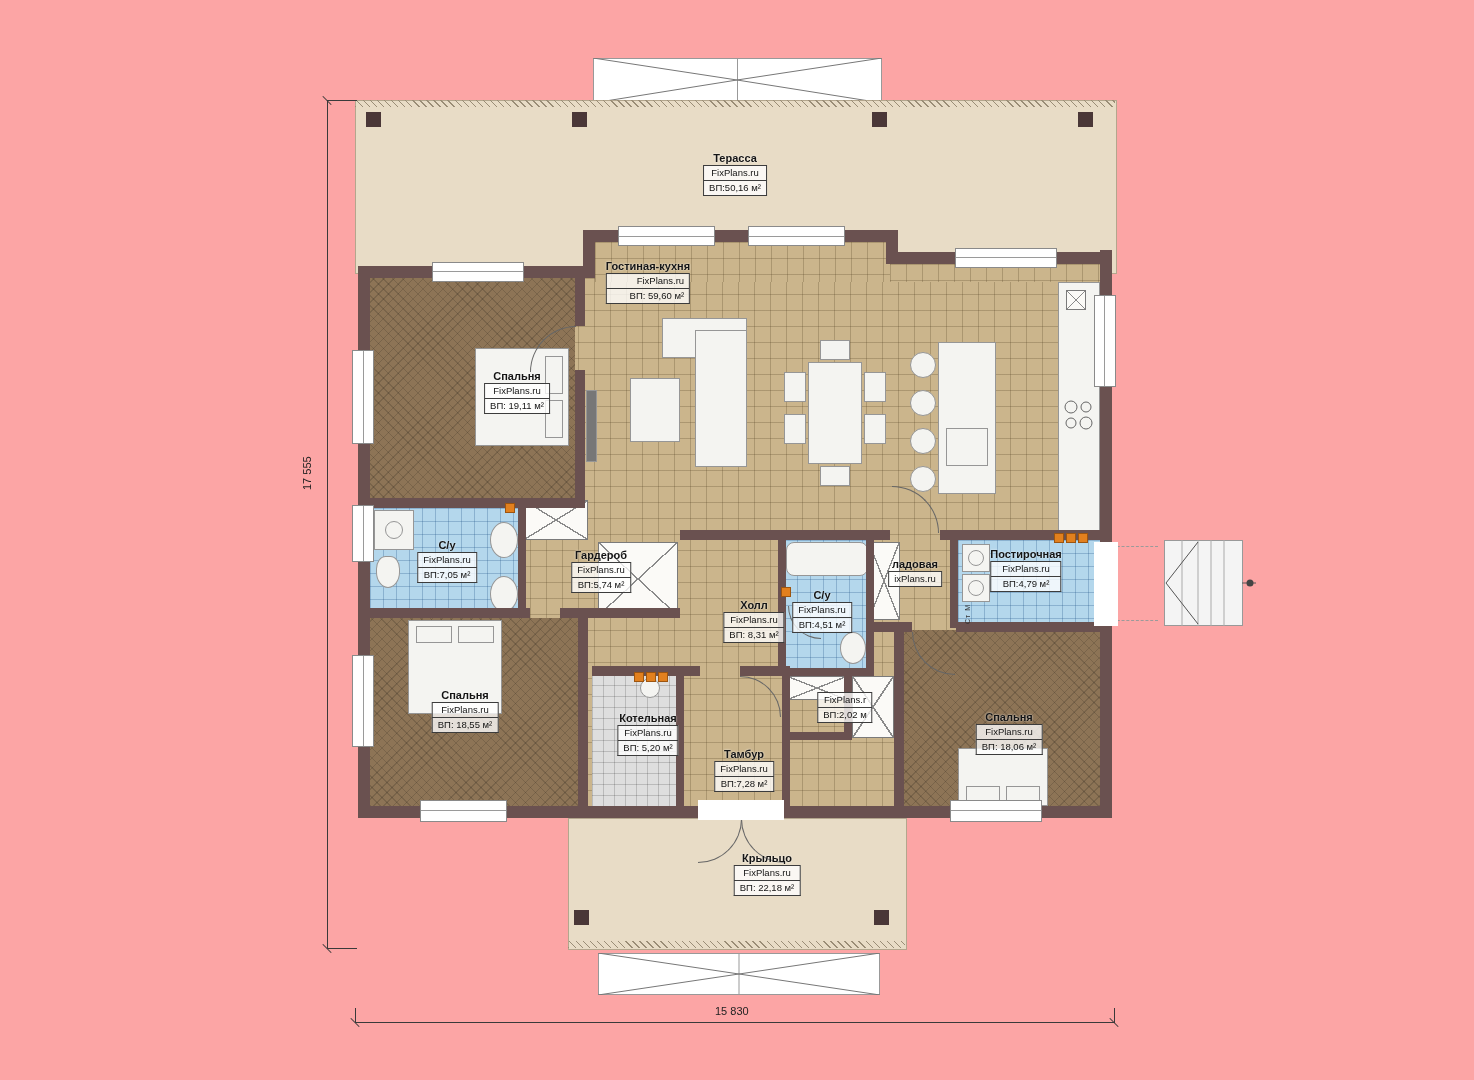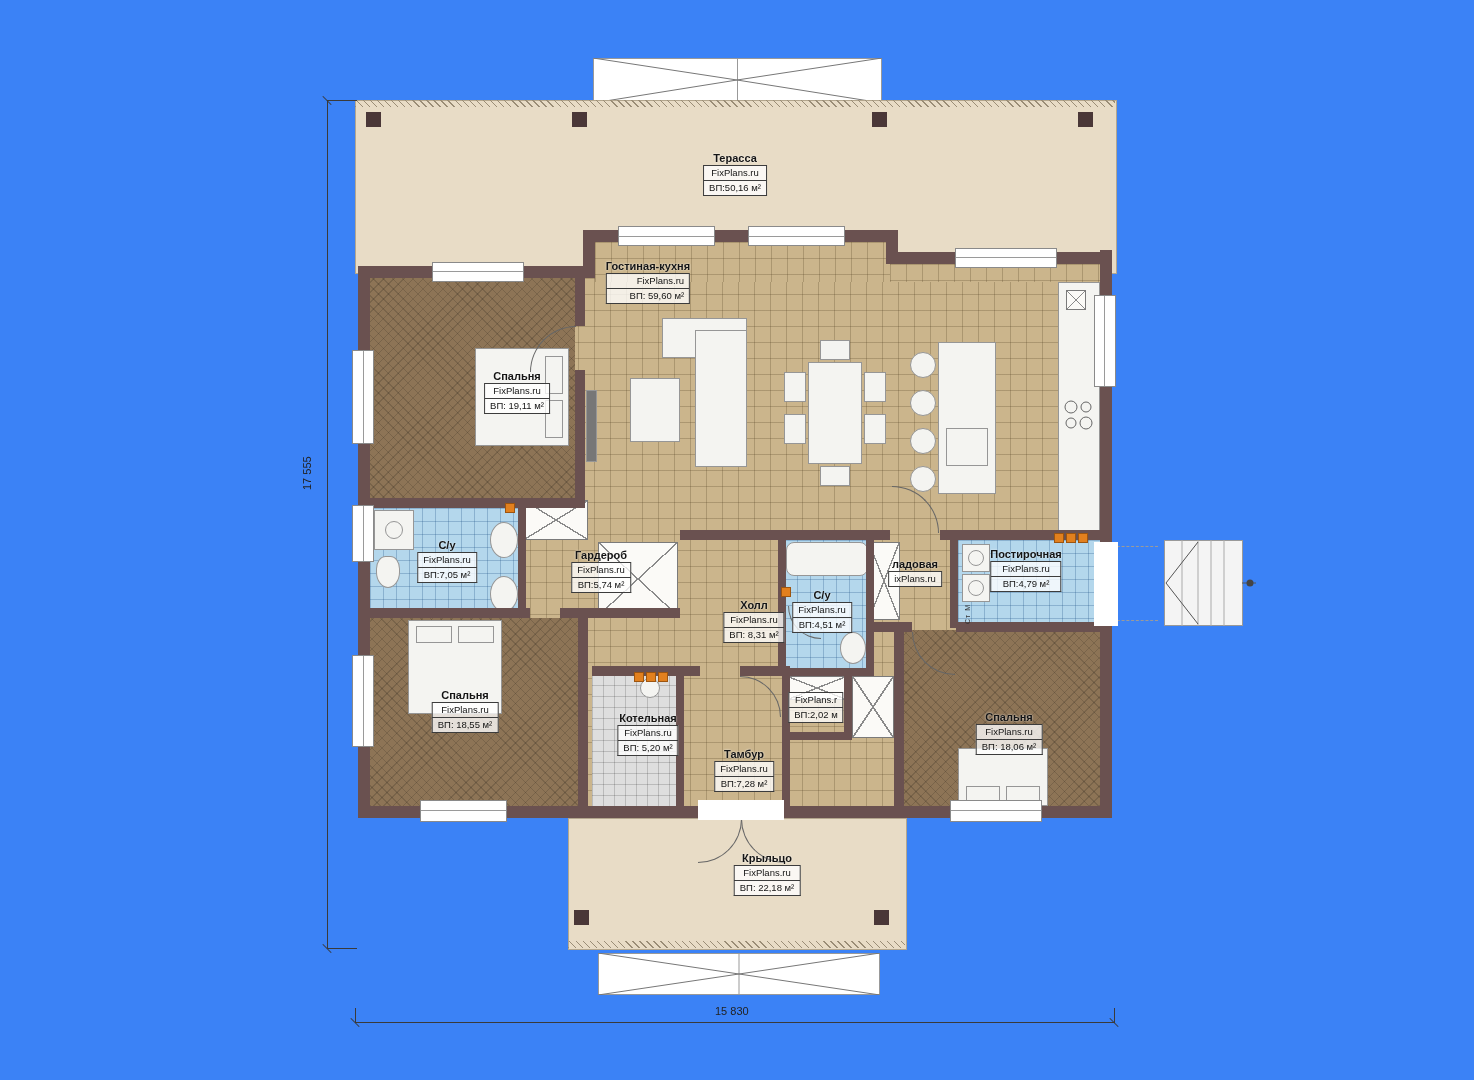--- a/index.html
+++ b/index.html
@@ -1,16 +1,16 @@
 <!DOCTYPE html>
 <html><head>
 <meta charset="utf-8">
 <style>
   html,body{margin:0;padding:0;background:#fff;}
-  .plan{position:relative;width:1474px;height:1080px;background:#3b82f6;overflow:hidden;
+  .plan{position:relative;width:1474px;height:1080px;background:#fca5a5;overflow:hidden;
         font-family:"Liberation Sans",sans-serif;}
   .abs{position:absolute;}
   .wall{position:absolute;background:#6a5150;z-index:14;}
   .deck{position:absolute;background:#e8dcc6;border:1px solid #b3a68d;z-index:2;}
   .hatch{position:absolute;height:7px;z-index:3;
          background:repeating-linear-gradient(45deg,#9a8d76 0 1px,transparent 1px 5px);}
   .post{position:absolute;width:15px;height:15px;background:#4a3737;z-index:4;}
   .floor-tan{position:absolute;z-index:6;background:#cbb58c;
      background-image:linear-gradient(rgba(90,70,40,.28) 1px,transparent 1px),
                       linear-gradient(90deg,rgba(90,70,40,.28) 1px,transparent 1px);
@@ -297,21 +297,21 @@
   <div class="room-label" style="left:648px;top:712px;">
     <div class="rname">Котельная</div>
     <div class="box">FixPlans.ru</div>
     <div class="box">ВП: 5,20 м²</div>
   </div>
   <div class="room-label" style="left:744px;top:748px;">
     <div class="rname">Тамбур</div>
     <div class="box">FixPlans.ru</div>
     <div class="box">ВП:7,28 м²</div>
   </div>
-  <div class="room-label" style="left:796px;top:692px;padding-left:40px;">
+  <div class="room-label" style="left:825px;top:692px;padding-left:40px;">
     <div class="box">FixPlans.r</div>
     <div class="box">ВП:2,02 м</div>
   </div>
   <div class="room-label" style="left:1009px;top:711px;">
     <div class="rname">Спальня</div>
     <div class="box">FixPlans.ru</div>
     <div class="box">ВП: 18,06 м²</div>
   </div>
   <div class="room-label" style="left:767px;top:852px;">
     <div class="rname">Крыльцо</div>

